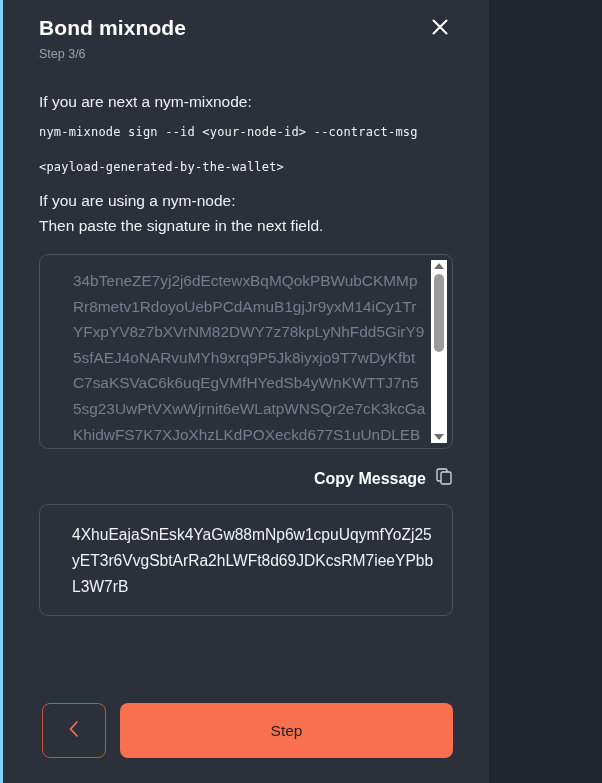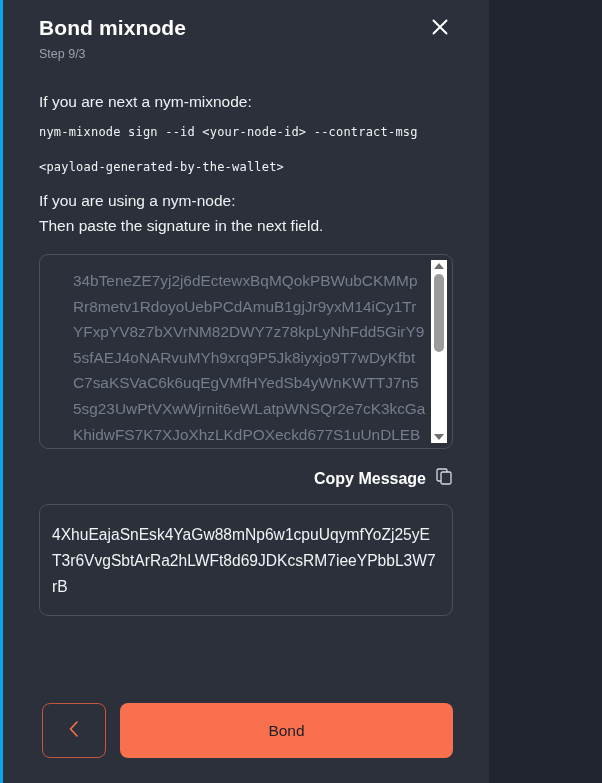--- a/index.html
+++ b/index.html
@@ -10,21 +10,21 @@
     background: #21252e;
     font-family: "Liberation Sans", sans-serif;
     overflow: hidden;
   }
 
   .modal {
     position: relative;
     width: 489px;
     height: 783px;
     background: #2b303b;
-    border-left: 3px solid #0ea5e9;
+    border-left: 3px solid #7dd3fc;
     padding: 0 36px;
   }
 
   
   .header {
     padding-top: 16px;
     position: relative;
   }
   .title {
     font-size: 21px;
@@ -149,21 +149,21 @@
     color: #ffffff;
   }
   .copy-icon { display: block; }
 
   
   .signature-box {
     margin-top: 15px;
     min-height: 91px;
     border: 1px solid #4a505c;
     border-radius: 9px;
-    padding: 17px 16px 15px 12px;
+    padding: 17px 16px 15px 32px;
   }
   .signature-text {
     font-size: 15.6px;
     line-height: 26px;
     color: #f2f3f5;
     word-break: break-all;
     font-weight: 500;
   }
 
   
@@ -202,21 +202,21 @@
     justify-content: center;
   }
 </style>
 </head>
 <body>
 
 <div class="modal">
 
   <div class="header">
     <div class="title">Bond mixnode</div>
-    <div class="step">Step 9/3</div>
+    <div class="step">Step 3/6</div>
     <div class="close-btn">
       <span>
         <svg width="18" height="18" viewBox="0 0 18 18">
           <path d="M2.5 2.5 L15.5 15.5 M15.5 2.5 L2.5 15.5" stroke="#ffffff" stroke-width="2" stroke-linecap="round"></path>
         </svg>
       </span>
     </div>
   </div>
 
   <div class="instructions">
@@ -252,16 +252,16 @@
   </div>
 
   <div class="footer">
     <button class="back-btn">
       <span>
         <svg width="16" height="20" viewBox="0 0 16 20">
           <path d="M11 3 L4.5 10 L11 17" fill="none" stroke="#f9704f" stroke-width="1.6" stroke-linecap="round" stroke-linejoin="round"></path>
         </svg>
       </span>
     </button>
-    <button class="next-btn">Bond</button>
+    <button class="next-btn">Step</button>
   </div>
 
 </div>
 
 </body></html>

